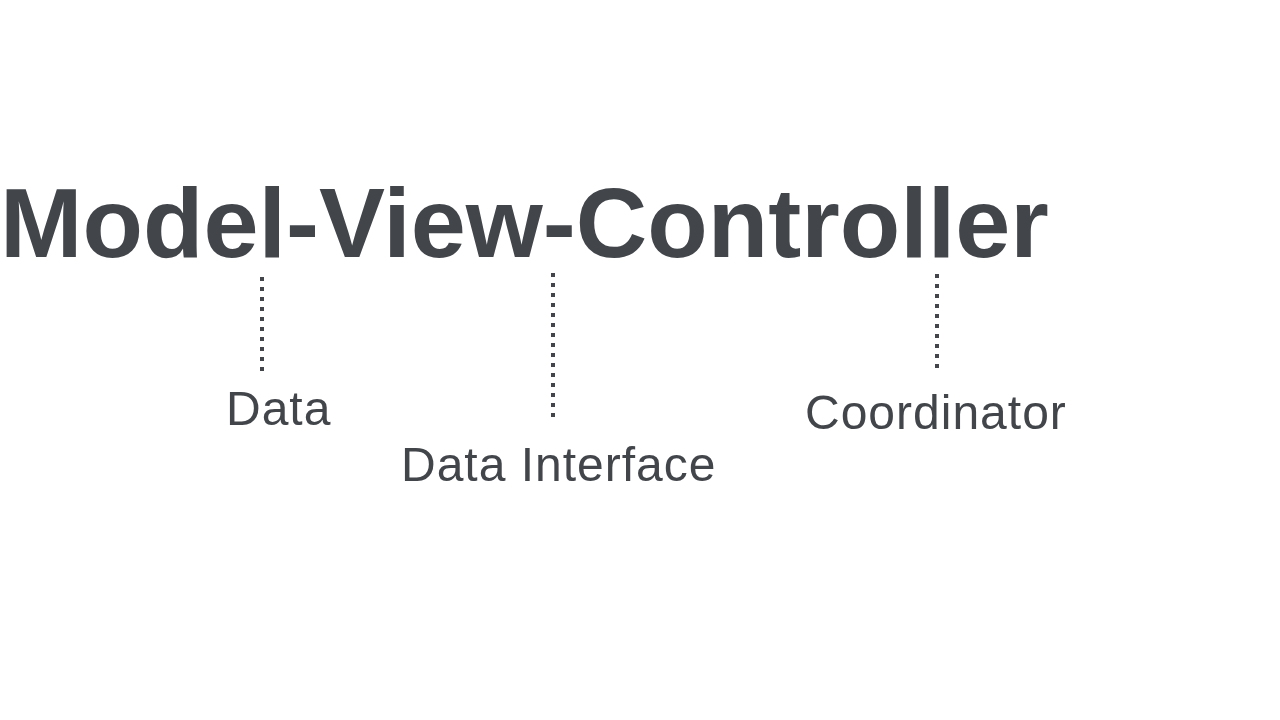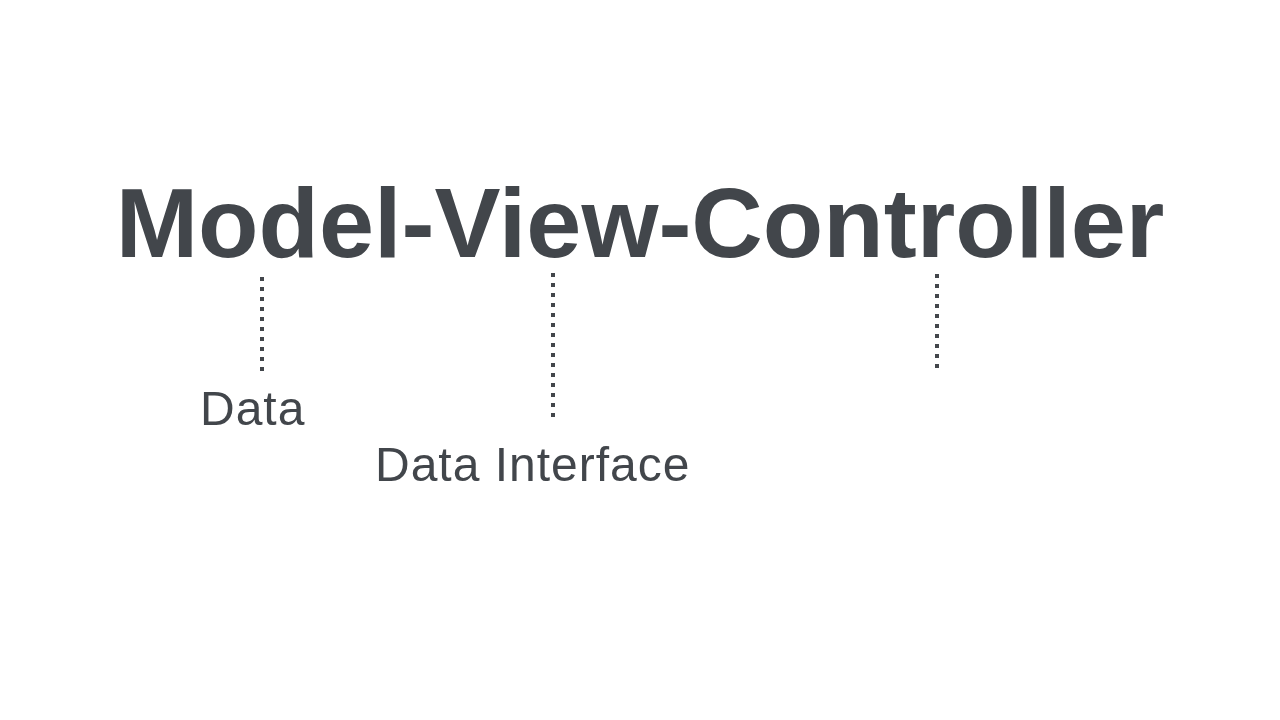--- a/index.html
+++ b/index.html
@@ -19,21 +19,21 @@
     position: relative;
     width: 1280px;
     height: 720px;
     background: var(--background, #ffffff);
   }
   .title {
     position: absolute;
     top: 173px;
     left: 0;
     right: 0;
-    text-align: center;
+    text-align: left;
     font-size: 99px;
     line-height: 1;
     font-weight: 700;
     letter-spacing: 0px;
     color: var(--text, #42464b);
     white-space: nowrap;
   }
   .dotted-line {
     position: absolute;
     width: 4px;
@@ -49,20 +49,21 @@
   .line-view       { left: 551px; top: 273px; height: 144px; }
   .line-controller { left: 935px; top: 274px; height: 94px; }
   .label {
     position: absolute;
     font-size: 48px;
     line-height: 1;
     font-weight: 300;
     letter-spacing: 1px;
     color: var(--text, #42464b);
     white-space: nowrap;
+    margin-left: 26px;
   }
   .label-data        { left: 200px; top: 385px; }
   .label-ui          { left: 375px; top: 441px; }
   .label-coordinator { left: 779px; top: 389px; }
 </style>
 </head>
 <body>
 
 <div class="canvas">
 
@@ -71,14 +72,15 @@
   <div class="dotted-line line-model"></div>
 
   <div class="dotted-line line-view"></div>
 
   <div class="dotted-line line-controller"></div>
 
   <div class="label label-data">Data</div>
 
   <div class="label label-ui">Data Interface</div>
 
+  <div class="label label-coordinator">Coordinator</div>
 
 </div>
 
 </body></html>

